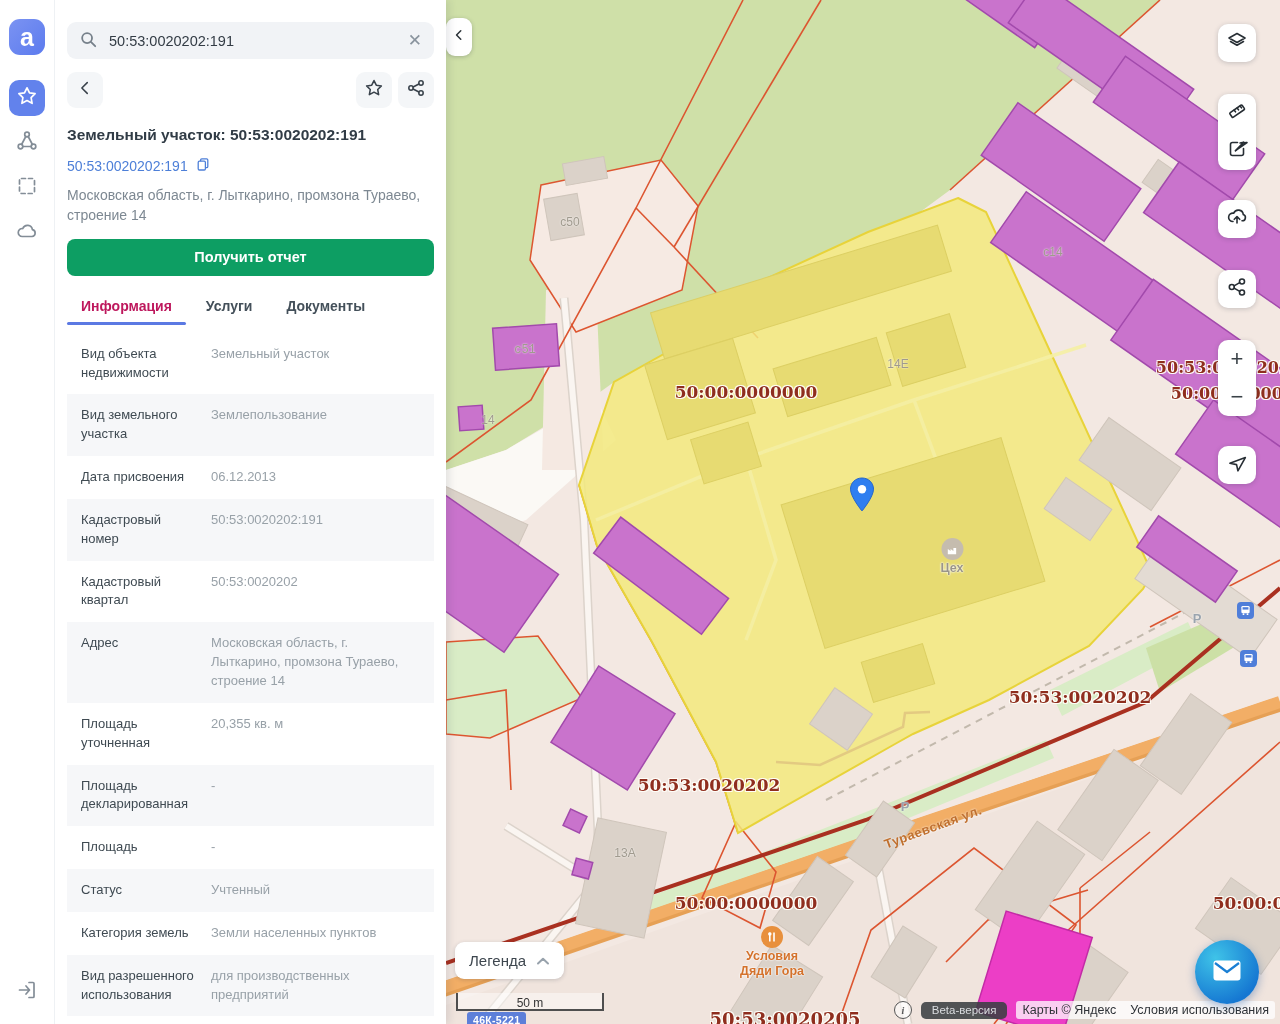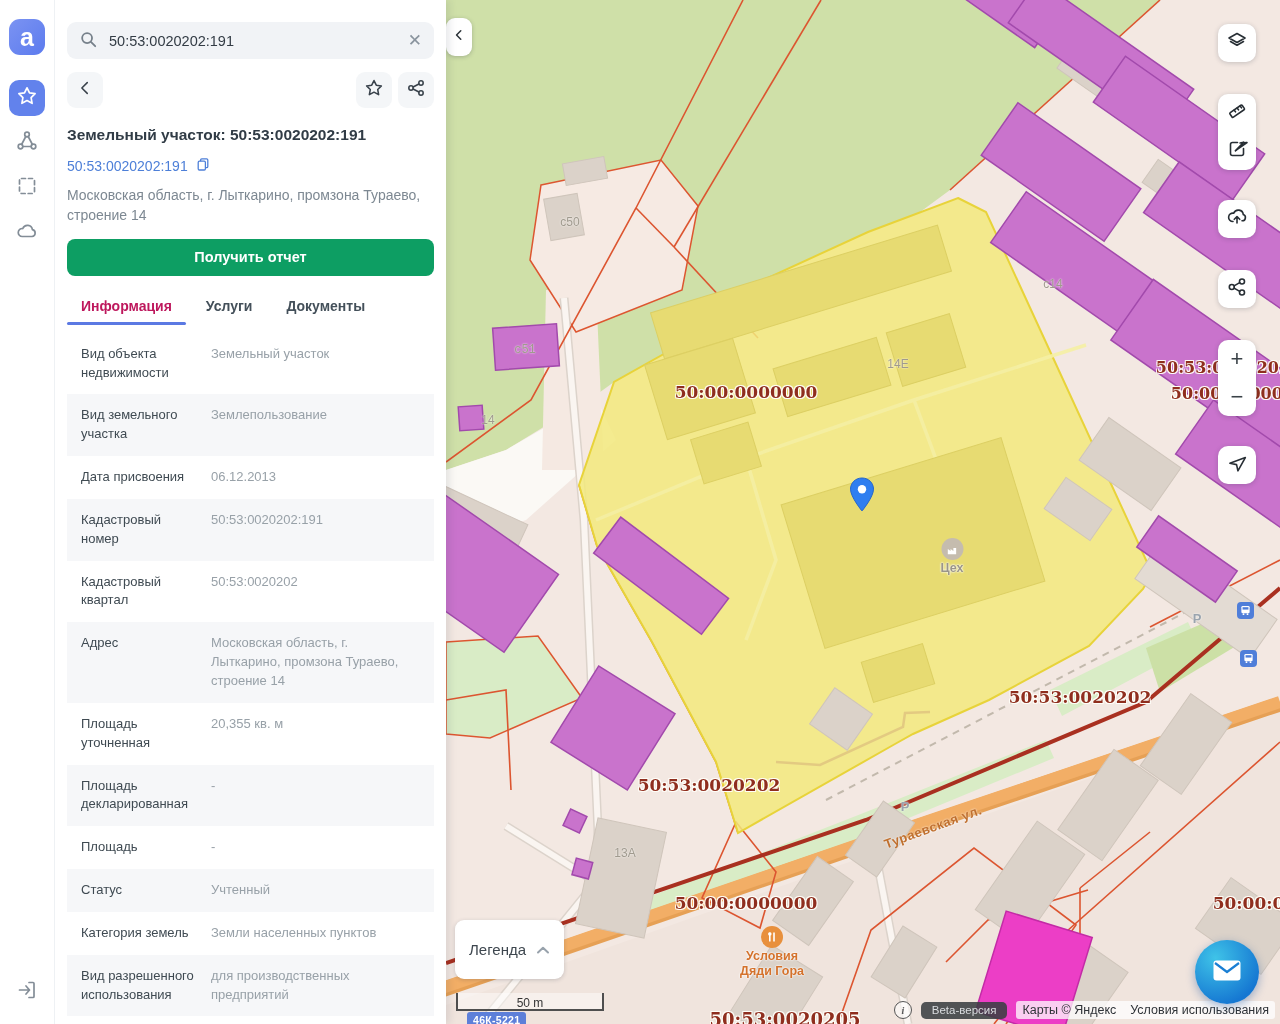--- a/index.html
+++ b/index.html
@@ -52,21 +52,21 @@
   .poi .dot{width:22px;height:22px;border-radius:50%;margin:0 auto 1px;display:flex;align-items:center;justify-content:center;}
   .poi .t{font-size:12.5px;font-weight:700;line-height:1.2;text-shadow:0 0 2px #fff,0 0 2px #fff;}
   .busicon{position:absolute;width:17px;height:17px;border-radius:4px;background:#4f7ed9;z-index:2;display:flex;align-items:center;justify-content:center;}
   .roadbadge{position:absolute;background:#5d7fd9;color:#fff;font-size:10.5px;font-weight:700;border-radius:3px;padding:2px 6px;z-index:2;letter-spacing:.3px;}
 
   .collapse-tab{position:absolute;left:0;top:18px;width:26px;height:38px;background:#fff;border-radius:9px;box-shadow:0 1px 4px rgba(30,40,60,.25);z-index:10;display:flex;align-items:center;justify-content:center;cursor:pointer;}
   .ctrl-col{position:absolute;right:24px;top:0;width:38px;z-index:10;}
   .ctrl{position:absolute;left:0;width:38px;background:#fff;border-radius:10px;box-shadow:0 1px 5px rgba(30,40,60,.22);display:flex;flex-direction:column;align-items:center;}
   .ctrl .cbtn{width:38px;height:38px;display:flex;align-items:center;justify-content:center;cursor:pointer;}
   .ctrl svg{stroke:#272e34;fill:none;stroke-width:1.6;stroke-linecap:round;stroke-linejoin:round;}
-  .legend{position:absolute;left:9px;bottom:45px;height:35px;background:#fff;border-radius:9px;box-shadow:0 1px 4px rgba(30,40,60,.2);display:flex;align-items:center;gap:10px;padding:12px 14px;z-index:10;cursor:pointer;}
+  .legend{position:absolute;left:9px;bottom:45px;height:35px;background:#fff;border-radius:9px;box-shadow:0 1px 4px rgba(30,40,60,.2);display:flex;align-items:center;gap:10px;padding:1px 14px;z-index:10;cursor:pointer;}
   .legend .lt{font-size:15px;color:#3e474f;}
   .scalebar{position:absolute;left:10px;top:993px;width:148px;height:18px;z-index:9;background:rgba(255,255,255,.45);border-left:2px solid #4e4e4e;border-right:2px solid #4e4e4e;border-bottom:2px solid #4e4e4e;box-sizing:border-box;text-align:center;}
   .scalebar span{font-size:12px;color:#333;line-height:15px;text-align:center;}
   .attr{position:absolute;right:5px;bottom:5px;display:flex;align-items:center;gap:9px;z-index:9;}
   .attr .info{width:16px;height:16px;border-radius:50%;border:1.4px solid #555;color:#555;font-size:10px;font-weight:700;display:flex;align-items:center;justify-content:center;background:rgba(255,255,255,.6);font-family:"Liberation Serif",serif;font-style:italic;}
   .attr .beta{background:rgba(58,63,66,.88);color:#dadde0;font-size:11.5px;border-radius:5px;padding:2.5px 11px;}
   .attr .atext{background:rgba(255,255,255,.75);border-radius:3px;padding:2px 6px;font-size:12.5px;color:#2f3338;display:flex;gap:14px;}
   .attr .atext .terms{cursor:pointer;}
   .fab{position:absolute;left:749px;top:940px;width:64px;height:64px;border-radius:50%;background:radial-gradient(circle at 32% 28%,#3fc3e8,#1577d2 75%);box-shadow:0 3px 10px rgba(20,80,160,.4);z-index:11;display:flex;align-items:center;justify-content:center;cursor:pointer;}
   .pin{position:absolute;left:403px;top:477px;z-index:4;}
@@ -335,21 +335,21 @@
     <div class="cad-label" style="left:634px;top:697px;font-size:17px;">50:53:0020202</div>
     <div class="cad-label" style="left:263px;top:785px;font-size:17px;">50:53:0020202</div>
     <div class="cad-label" style="left:300px;top:903px;font-size:17px;">50:00:0000000</div>
     <div class="cad-label" style="left:838px;top:903px;font-size:17px;">50:00:0000000</div>
     <div class="cad-label" style="left:339px;top:1019px;font-size:18px;">50:53:0020205</div>
 
     <div class="bld-label" style="left:124px;top:222px;">с50</div>
     <div class="bld-label" style="left:79px;top:350px;font-family:Liberation Mono, monospace;">с51</div>
     <div class="bld-label" style="left:42px;top:420px;">14</div>
     <div class="bld-label" style="left:452px;top:364px;">14Е</div>
-    <div class="bld-label" style="left:607px;top:252px;margin-top:32px;">с14</div>
+    <div class="bld-label" style="left:607px;top:252px;">с14</div>
     <div class="bld-label" style="left:179px;top:853px;">13А</div>
 
     <div class="prk" style="left:751px;top:618px;">Р</div>
     <div class="prk" style="left:459px;top:806px;">Р</div>
 
     <div class="street" style="left:487px;top:827px;">Тураевская ул.</div>
 
     <div class="busicon" style="left:791px;top:602px;">
         <svg width="11" height="11" viewBox="0 0 12 12">
           <rect x="1.5" y="1" width="9" height="8" rx="1.5" fill="#fff"></rect>

